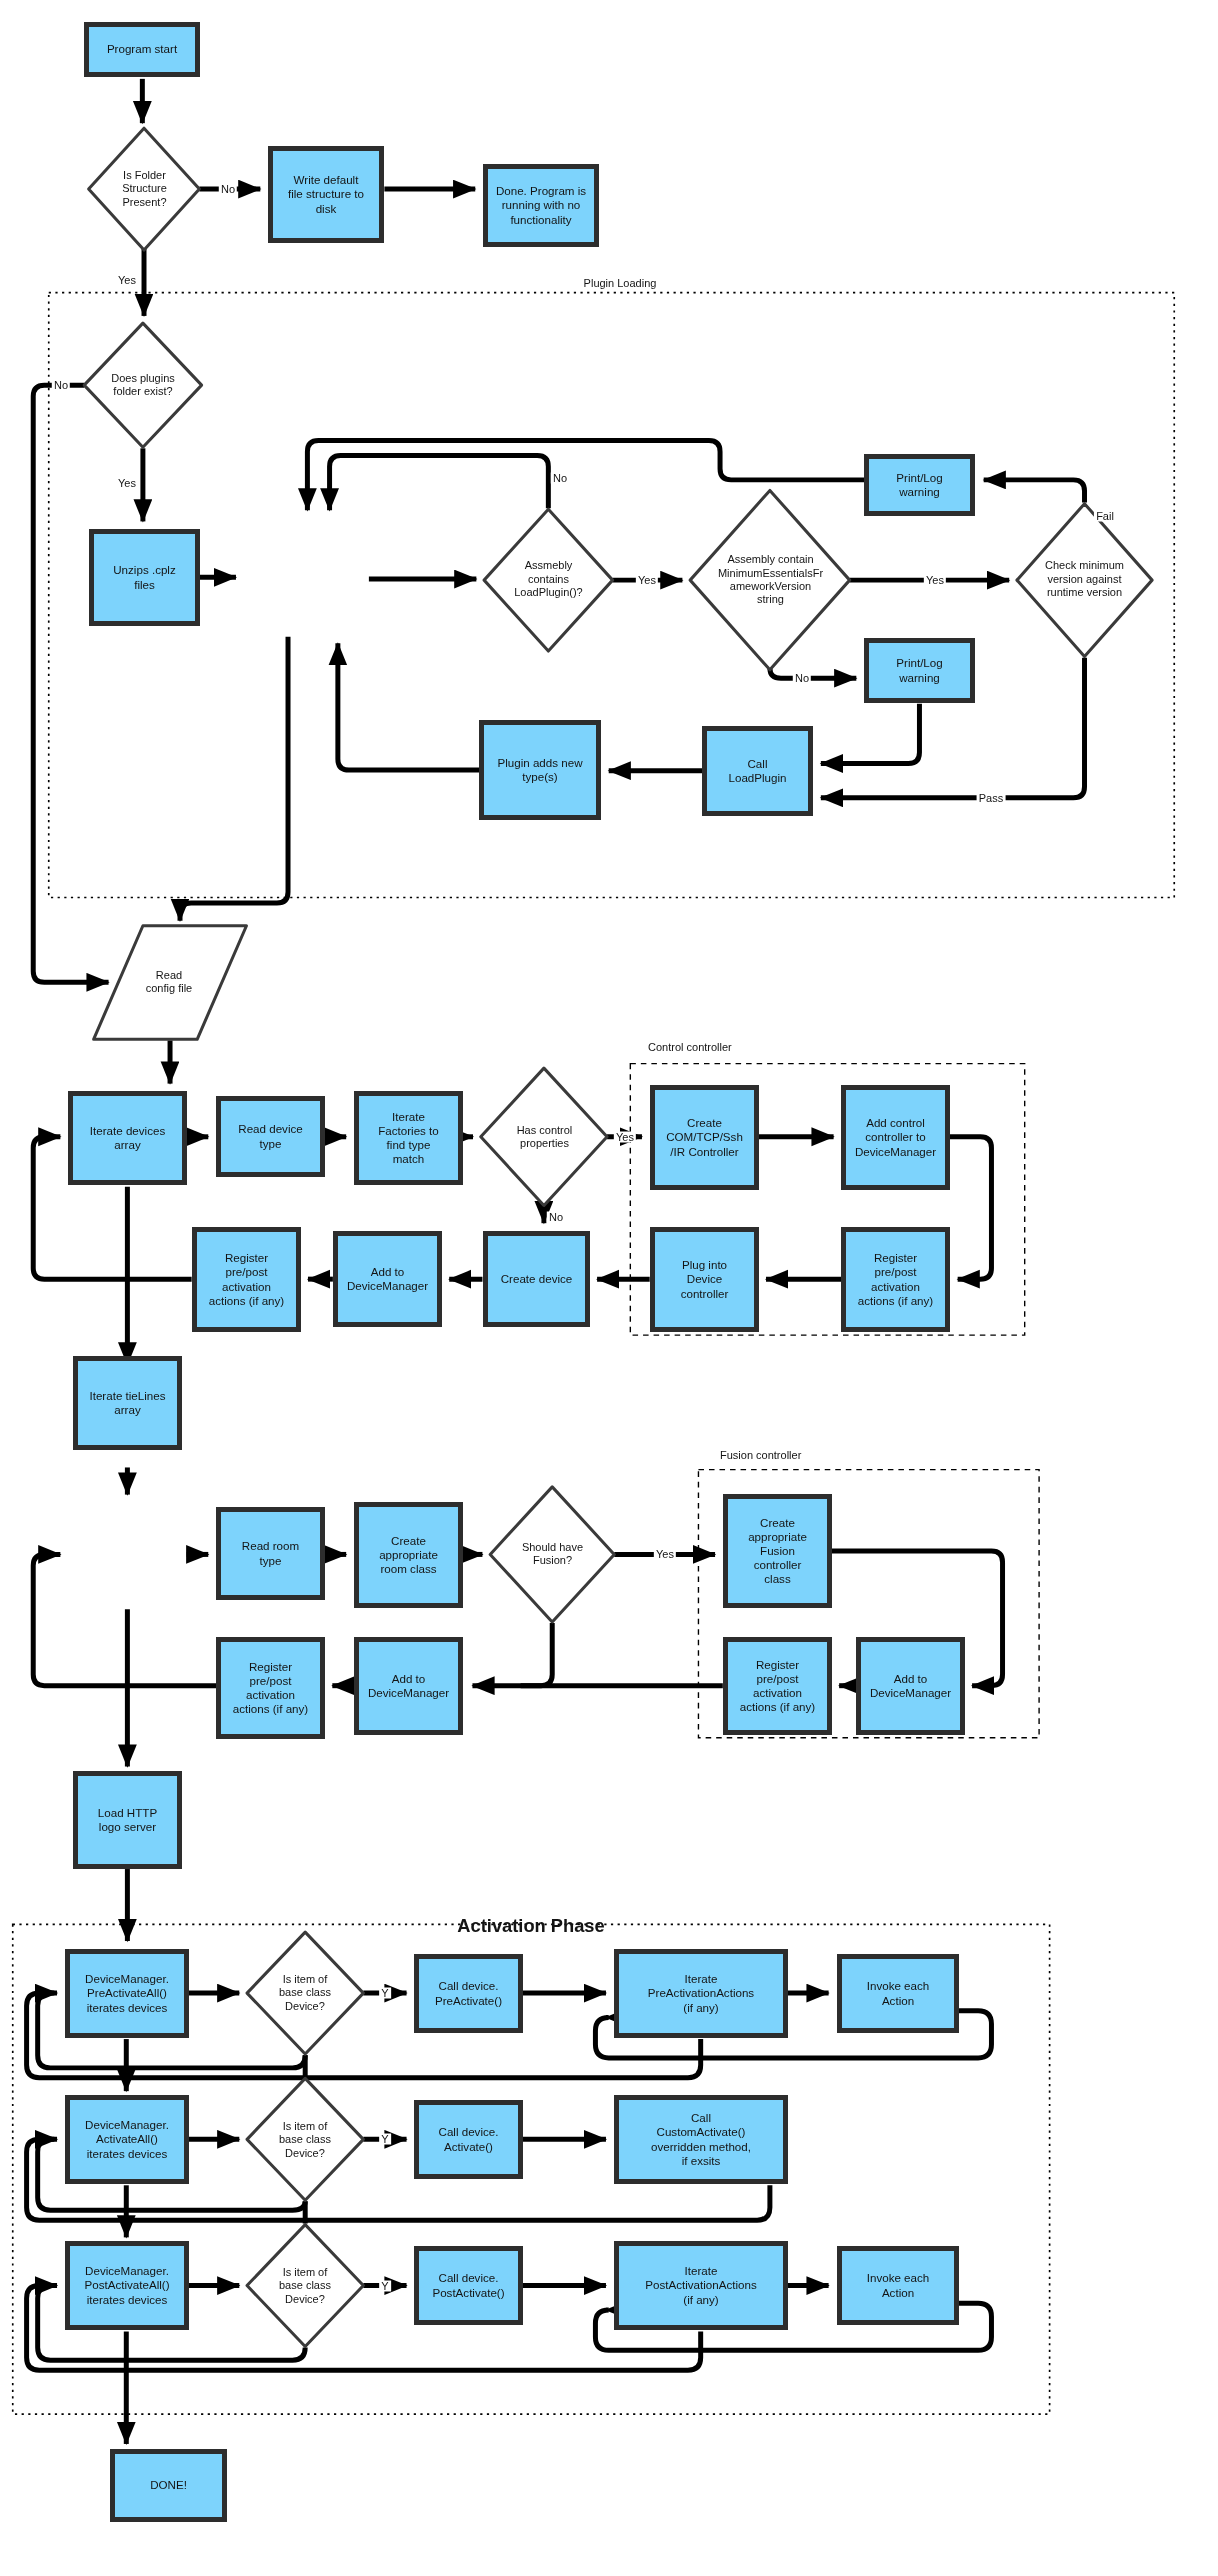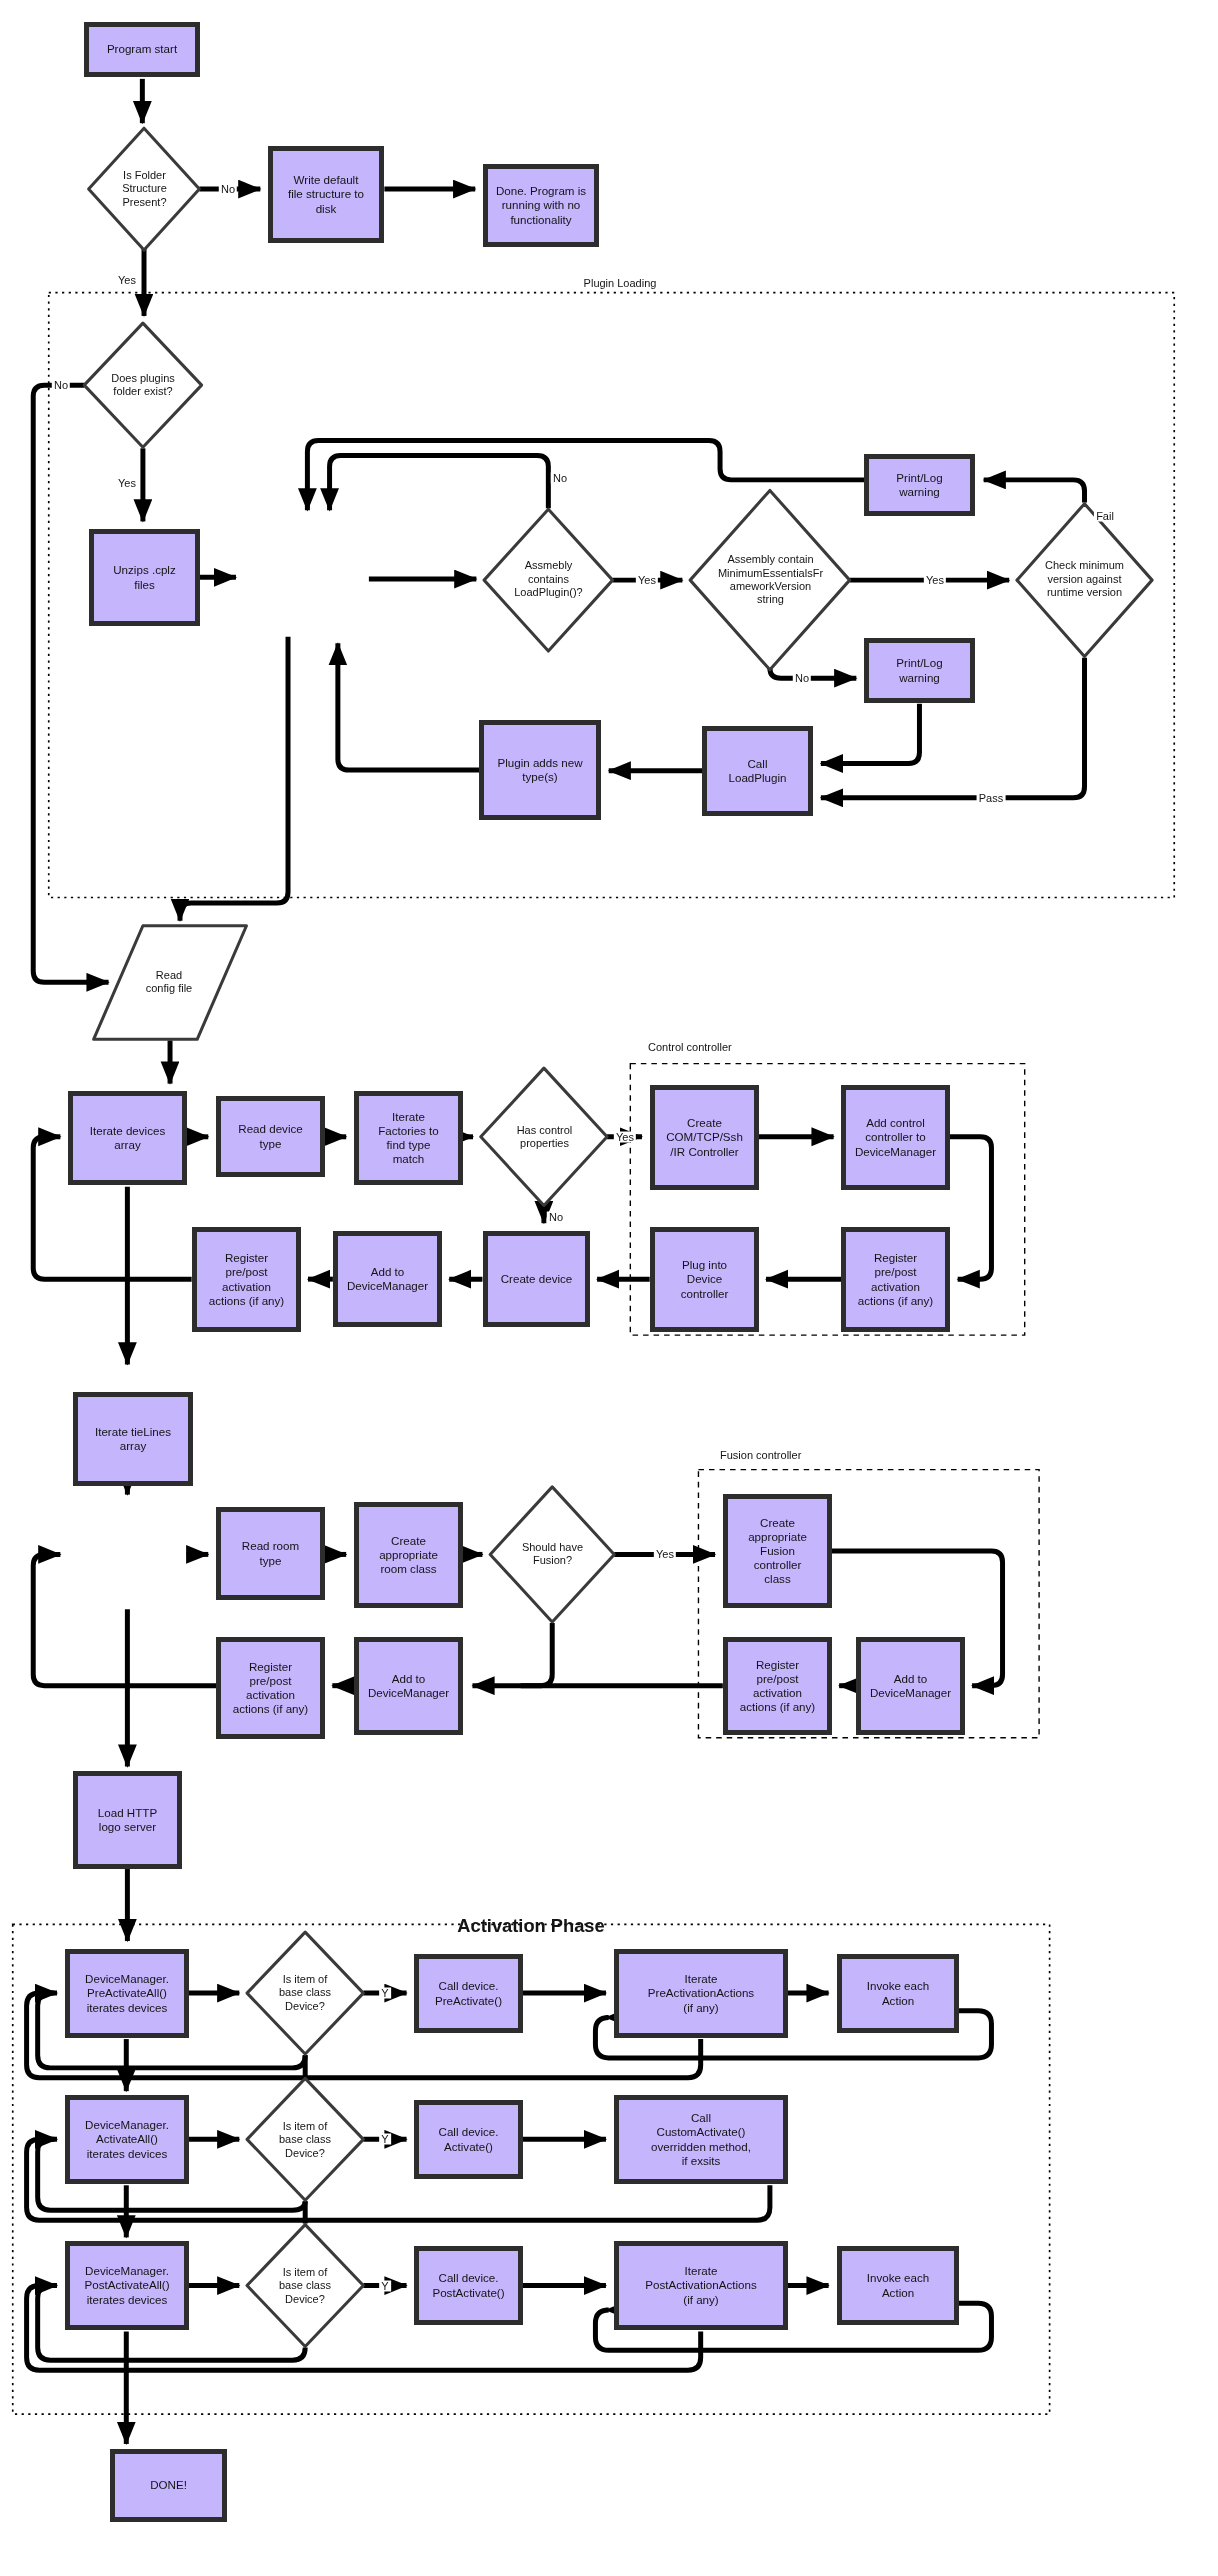--- a/index.html
+++ b/index.html
@@ -2,21 +2,21 @@
 <html style="font-size:8.9px"><head>
 <meta charset="utf-8">
 <style>
   html,body{margin:0;padding:0;background:#fff}
   .canvas{position:relative;width:1218px;height:2576px;background:#fff;
           font-family:"Liberation Sans",sans-serif;color:#141414;overflow:hidden}
   .canvas svg{position:absolute;left:0;top:0}
   .node{position:absolute;display:flex;align-items:center;justify-content:center;
         text-align:center;white-space:pre-line;font-size:11.6px;line-height:1.22;
         box-sizing:border-box;padding:2.2px}
-  .box{border:5px solid #2d2d2d;background:#c4b5fd}
+  .box{border:5px solid #2d2d2d;background:#7dd3fc}
   .dtext{font-size:11px;padding:0}
   .small{font-size:11px}
   .elabel{position:absolute;background:#fff;font-size:11px;padding:0 2.2px;
           transform:translate(-50%,-50%);line-height:1}
   .sec{position:absolute;font-size:11px;white-space:nowrap}
   .sec-center{transform:translate(-50%,-50%)}
   .sec-left{transform:translate(0,-50%)}
   .sec-activation{font-weight:bold;font-size:18.3px}
 </style>
 </head>
@@ -162,21 +162,21 @@
 <div class="node box" style="left:650px;top:1227px;width:109px;height:105px">Plug into
 Device
 controller</div>
 <div class="node box" style="left:483px;top:1231px;width:107px;height:96px">Create device</div>
 <div class="node box" style="left:333px;top:1231px;width:109px;height:96px">Add to
 DeviceManager</div>
 <div class="node box" style="left:192px;top:1227px;width:109px;height:105px">Register
 pre/post
 activation
 actions (if any)</div>
-<div class="node box" style="left:73px;top:1392px;width:120px;height:94px">Iterate tieLines
+<div class="node box" style="left:73px;top:1356px;width:109px;height:94px">Iterate tieLines
 array</div>
 <div class="node box" style="left:216px;top:1507px;width:109px;height:93px">Read room
 type</div>
 <div class="node box" style="left:354px;top:1502px;width:109px;height:106px">Create
 appropriate
 room class</div>
 <div class="node box" style="left:723px;top:1494px;width:109px;height:114px">Create
 appropriate
 Fusion
 controller

